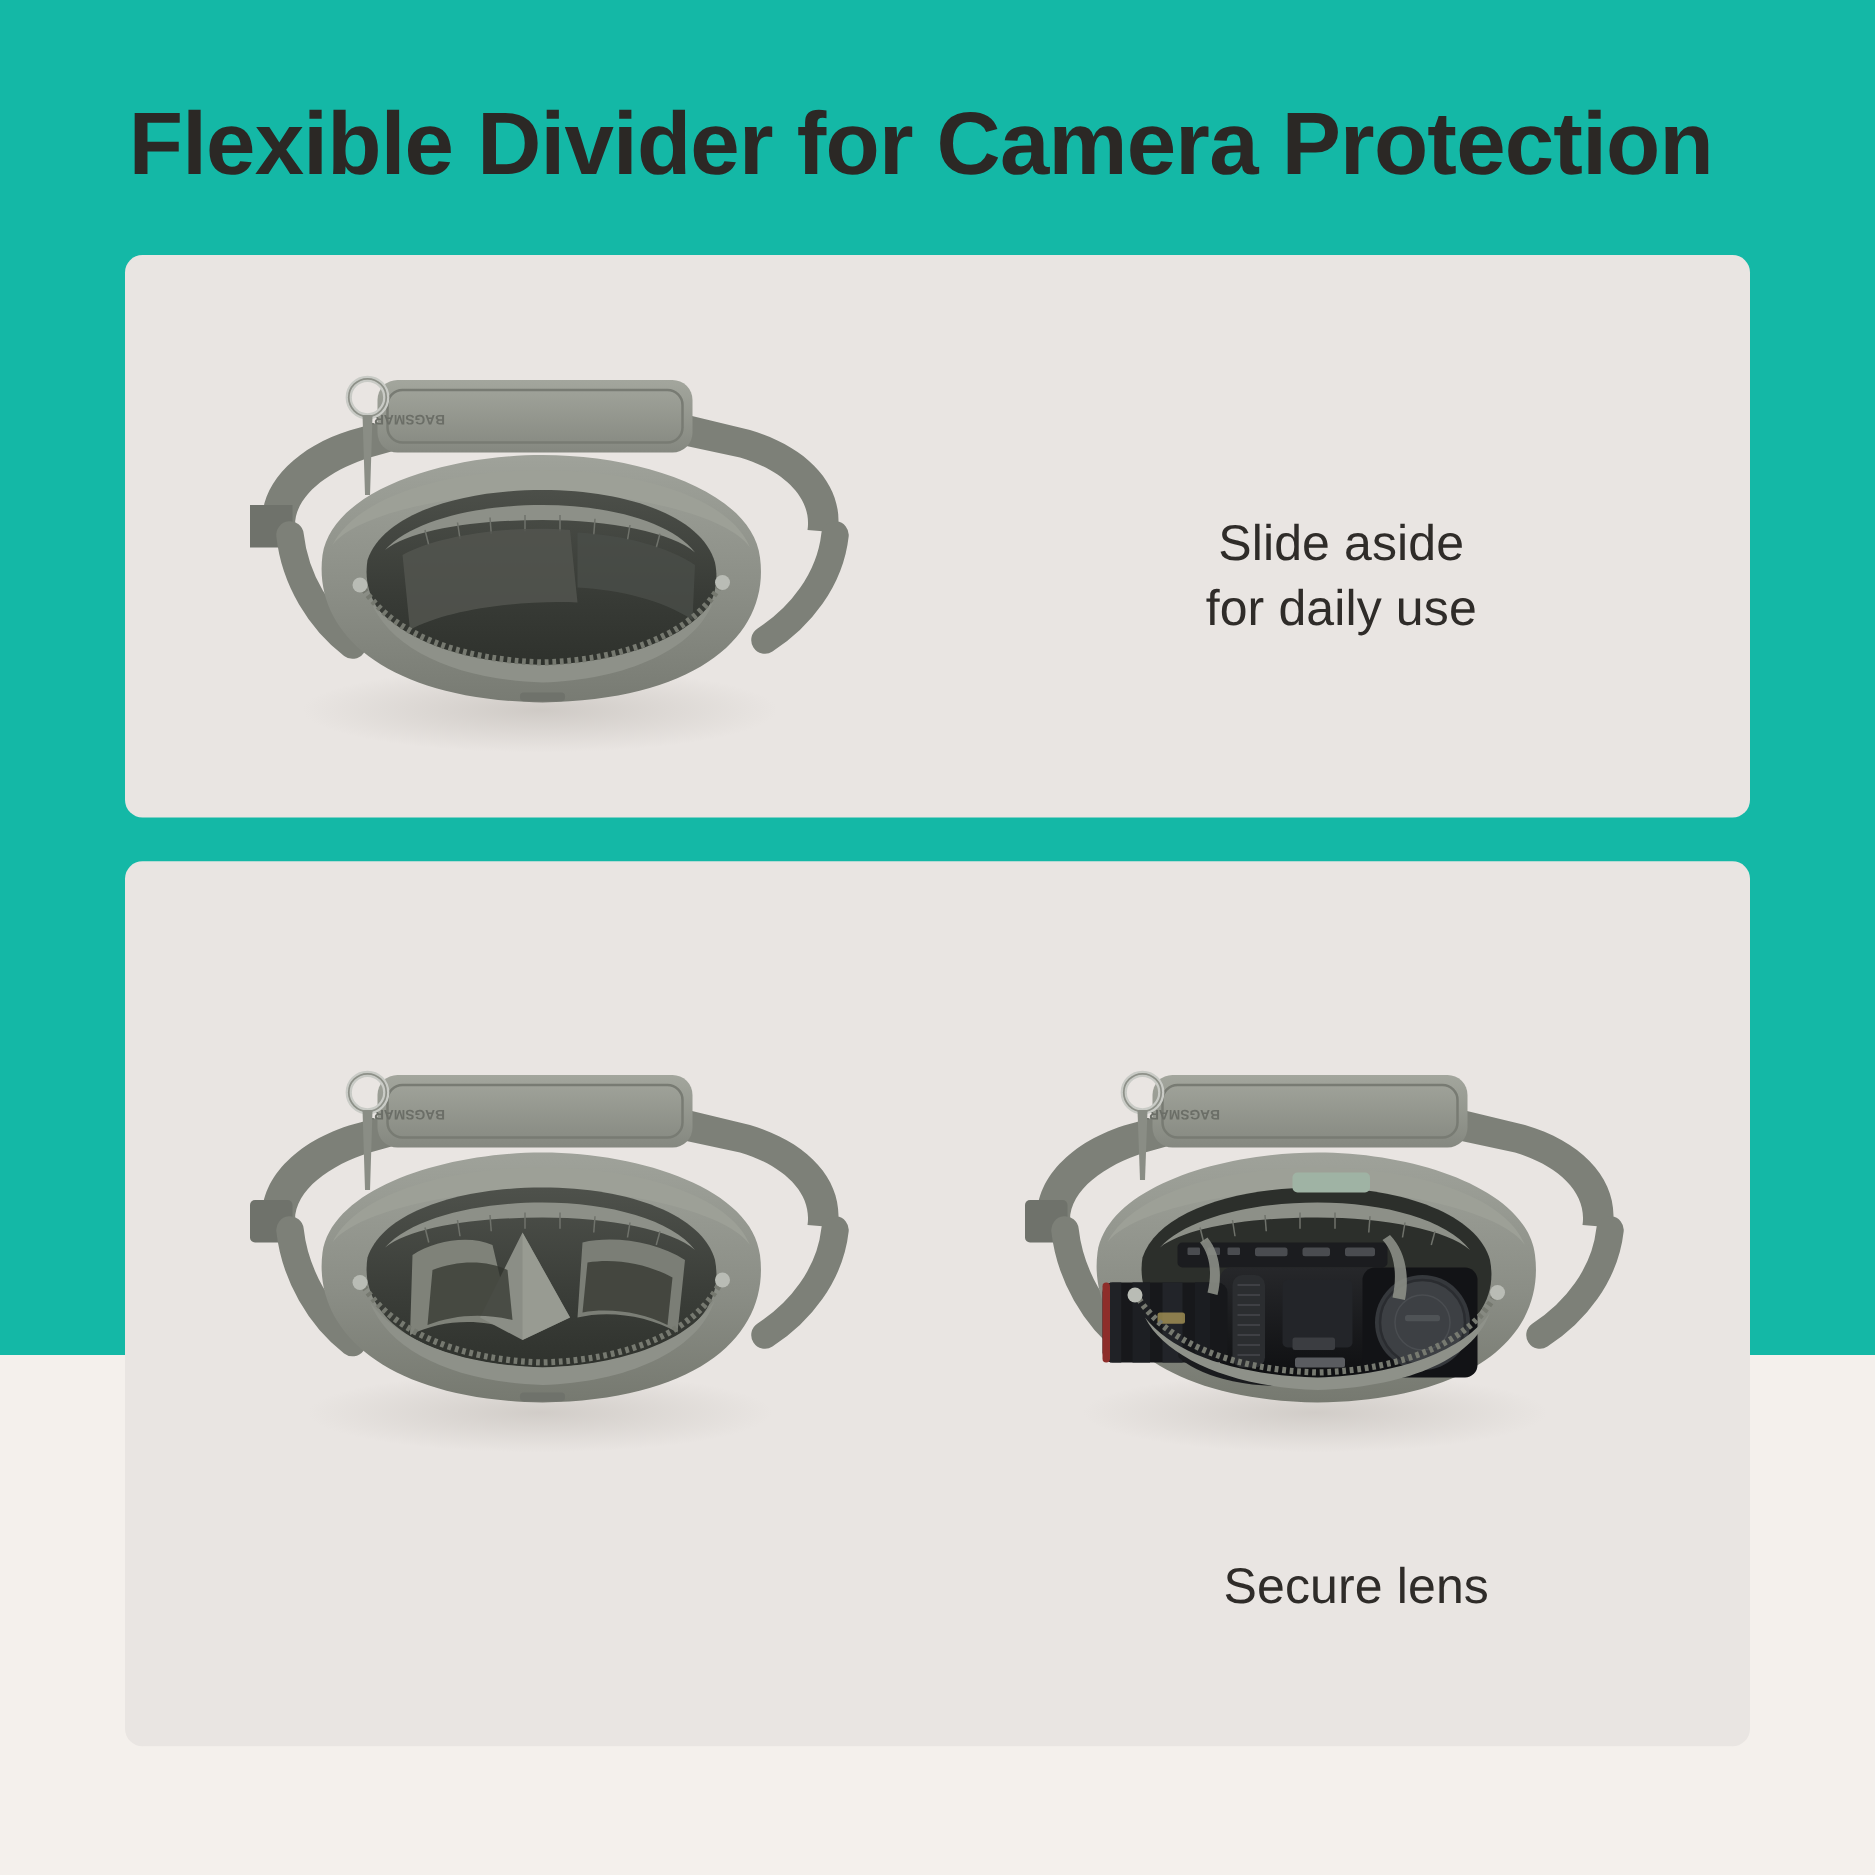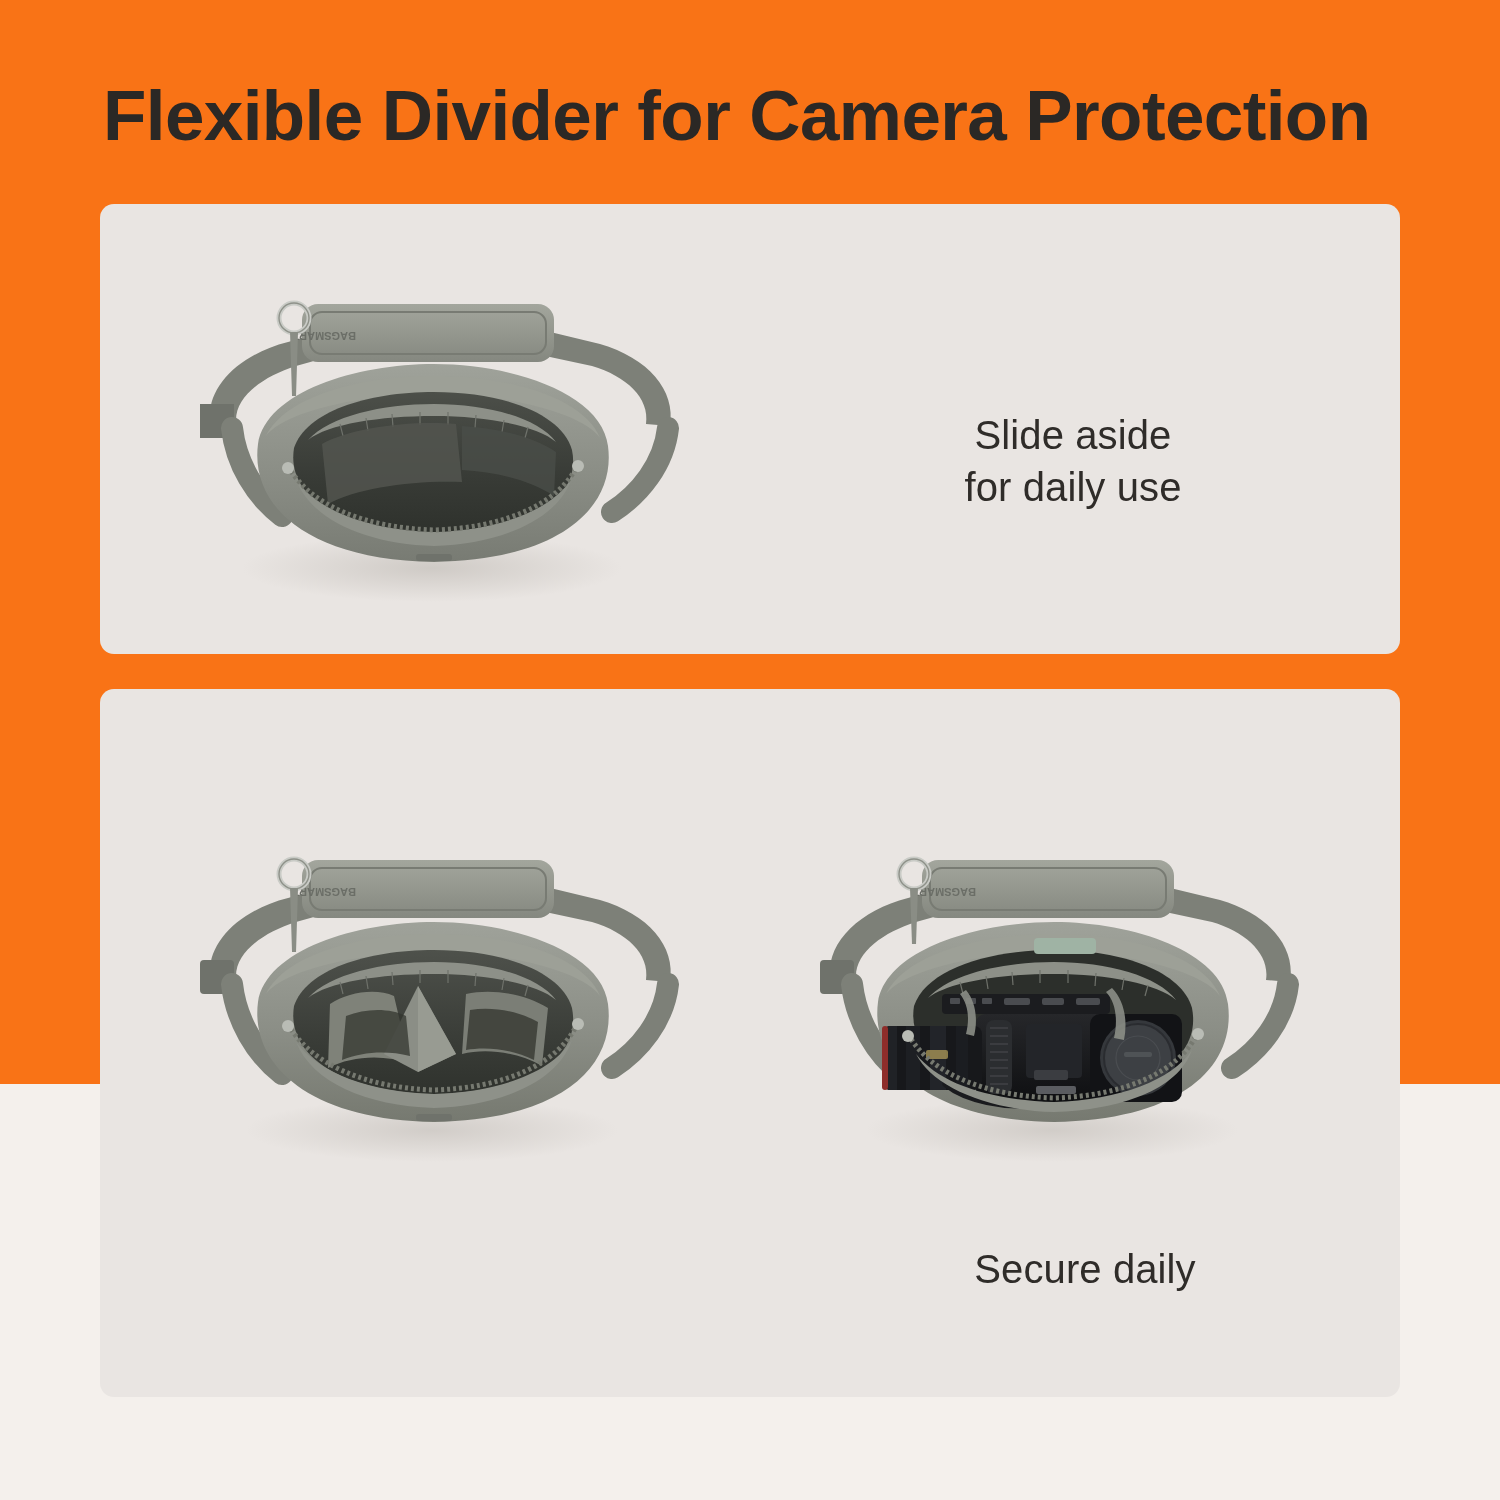--- a/index.html
+++ b/index.html
@@ -2,21 +2,21 @@
 <html><head>
 <meta charset="utf-8">
 <style>
   * { margin:0; padding:0; box-sizing:border-box; }
   html, body {
     width:1500px; height:1500px;
     background:#f4f0ec;
     font-family:"Liberation Sans", sans-serif;
     overflow:hidden;
   }
-  .page { position:relative; width:1500px; height:1084px; background:#f97316; }
+  .page { position:relative; width:1500px; height:1084px; background:#14b8a6; }
 
   
   .title {
     position:absolute;
     left:103px; top:80px;
     width:1320px;
     font-size:71px;
     font-weight:bold;
     letter-spacing:-0.6px;
     color:#2b2825;
@@ -381,17 +381,17 @@
                  C 388 272, 330 292, 264 294 C 196 292, 142 268, 126 236 Z" fill="#8e9189"></path>
 
         <path d="M118 216 C 140 256, 196 278, 264 280 C 334 278, 390 254, 408 214" stroke="#767970" stroke-width="5" fill="none" stroke-dasharray="3 3"></path>
         <circle cx="118" cy="218" r="6" fill="#b9bcb5"></circle>
         <circle cx="408" cy="216" r="6" fill="#b9bcb5"></circle>
       </svg>
     </div>
 
 
     <div class="caption" id="caption-secure" style="left:785px; top:554px;">
-      <span>Secure daily</span>
+      <span>Secure lens</span>
     </div>
   </div>
 
 </div>
 
 </body></html>

